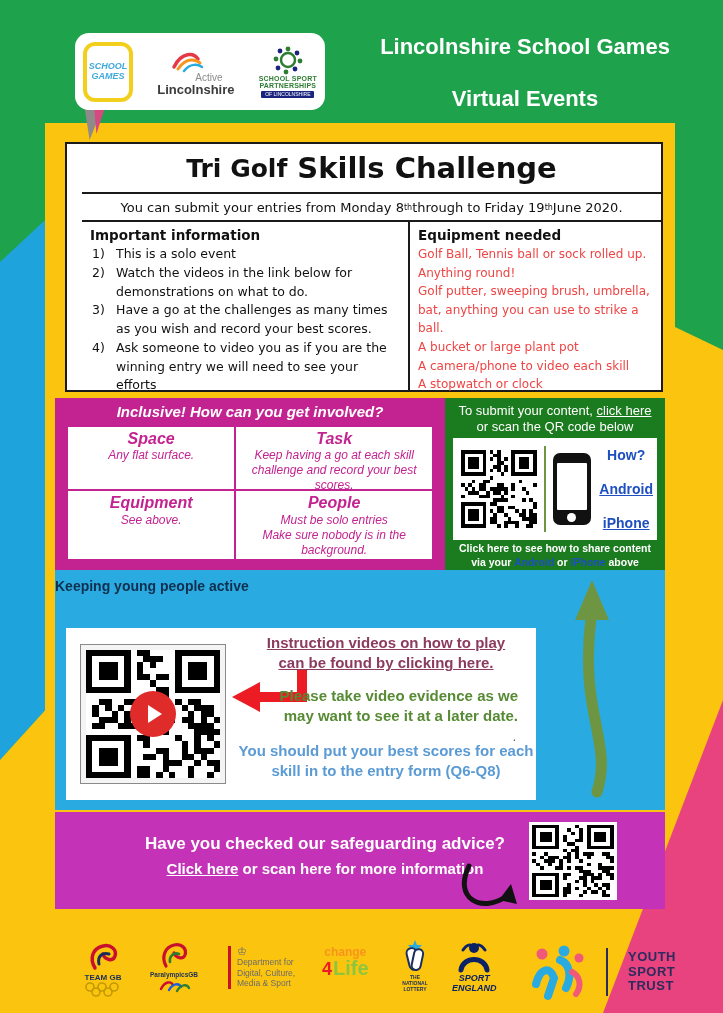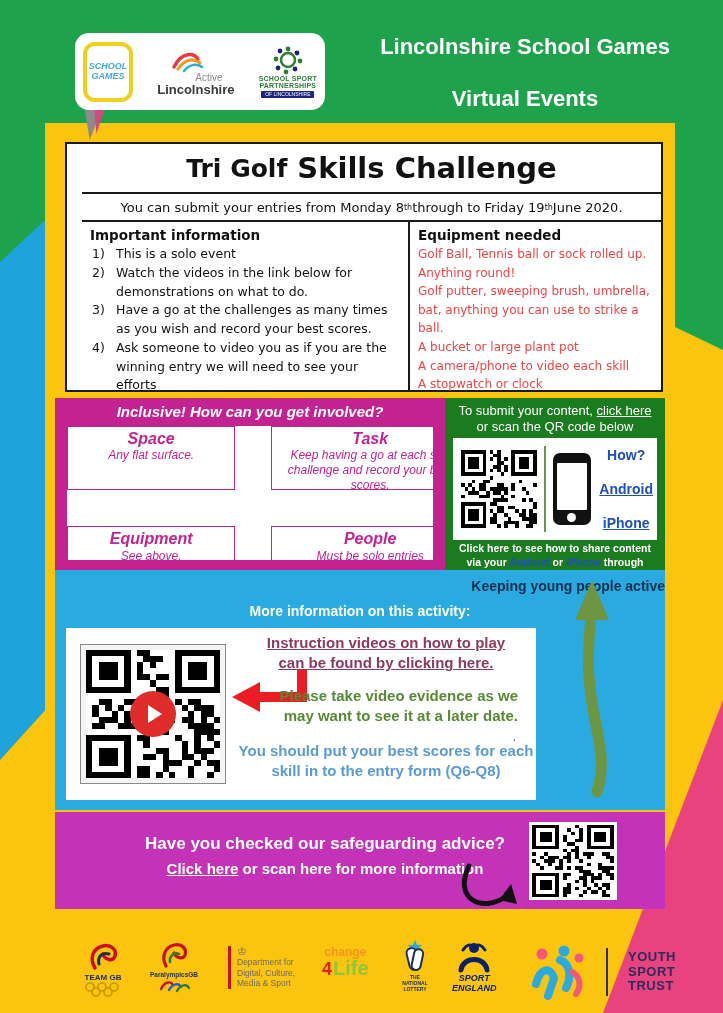--- a/index.html
+++ b/index.html
@@ -51,21 +51,21 @@
   ol.info{margin:0;padding:0;list-style:none;counter-reset:n;}
   ol.info li{counter-increment:n;position:relative;padding-left:26px;font-size:12.5px;line-height:1.5;color:#111;}
   ol.info li::before{content:counter(n) ")";position:absolute;left:2px;}
   .equip-line{font-size:12px;line-height:1.55;color:#ef4444;}
 
   
   .inc-panel{left:55px;top:398px;width:390px;height:172px;background:#C32390;box-sizing:border-box;}
   .inc-head{color:#fff;font-style:italic;font-weight:bold;font-size:15px;text-align:center;margin-top:5px;}
   .inc-table{position:absolute;left:10px;top:26px;width:370px;height:138px;background:#fff;
              display:grid;grid-template-columns:46% 54%;grid-template-rows:48% 52%;
-             border:2px solid #C32390;box-sizing:border-box;gap:36px;}
+             border:2px solid #C32390;box-sizing:border-box;}
   .inc-cell{border:1px solid #C32390;padding:2px 6px;box-sizing:border-box;text-align:center;overflow:hidden;}
   .inc-title{color:#C32390;font-weight:bold;font-style:italic;font-size:16px;line-height:1.2;}
   .inc-body{color:#C32390;font-style:italic;font-size:12px;line-height:1.25;white-space:pre-line;}
 
   
   .sub-panel{left:445px;top:398px;width:220px;height:172px;background:#1B7B1F;box-sizing:border-box;z-index:3;}
   .sub-intro{color:#fff;font-size:13px;text-align:center;line-height:1.25;margin:5px 8px 0;}
   .sub-intro .lnk{text-decoration:underline;cursor:pointer;}
   .sub-box{position:absolute;left:8px;top:40px;width:204px;height:102px;background:#fff;
            display:flex;align-items:center;padding:4px;box-sizing:border-box;}
@@ -76,21 +76,21 @@
   .phone .btn{position:absolute;left:50%;bottom:3px;width:9px;height:9px;margin-left:-4.5px;background:#fff;border-radius:50%;}
   .sub-links{display:flex;flex-direction:column;justify-content:space-between;height:84px;margin-left:8px;align-items:center;flex:1;}
   .sub-links .l{color:#1D4FC0;font-weight:bold;font-size:14px;cursor:pointer;}
   .sub-links .u{text-decoration:underline;}
   .sub-note{position:absolute;left:0;right:0;top:144px;text-align:center;color:#fff;
             font-weight:bold;font-size:10.5px;line-height:1.3;}
   .sub-note .b{color:#1D4FC0;}
 
   
   .act-panel{left:55px;top:570px;width:610px;height:240px;background:#29ABE2;z-index:2;}
-  .strap1{position:absolute;left:0;right:0;top:8px;text-align:right;font-weight:bold;font-size:14px;color:#112F4E;}
+  .strap1{position:absolute;left:0;right:0;top:8px;text-align:left;font-weight:bold;font-size:14px;color:#112F4E;}
   .strap2{position:absolute;left:0;right:0;top:33px;text-align:center;font-weight:bold;font-size:14px;color:#fff;}
   .act-box{position:absolute;left:11px;top:58px;width:470px;height:172px;background:#fff;}
   .yt-frame{position:absolute;left:14px;top:16px;width:146px;height:140px;border:1px solid #8a8a8a;
             background:#f4f4f4;padding:5px;box-sizing:border-box;}
   .yt-frame .qr{width:100%;height:100%;}
   .yt-play{position:absolute;left:50%;top:50%;width:46px;height:46px;margin:-23px 0 0 -23px;
            background:#E02B2B;border-radius:50%;display:flex;align-items:center;justify-content:center;}
   .yt-play .tri{width:0;height:0;border-left:14px solid #fff;border-top:9px solid transparent;border-bottom:9px solid transparent;margin-left:4px;}
   .instr{position:absolute;left:150px;width:340px;top:5px;text-align:center;color:#8C3A5E;
          font-weight:bold;font-size:15px;line-height:1.35;}
@@ -360,28 +360,27 @@
       </div>
       <div class="sub-links">
         <span class="l">How?</span>
         <span class="l u">Android</span>
         <span class="l u">iPhone</span>
       </div>
     </div>
     <div class="sub-note">
       <div>Click here to see how to share content</div>
       <div>
-        <span>via your </span><span class="b">Android</span><span> or </span><span class="b">iPhone</span><span> through</span>
+        <span>via your </span><span class="b">Android</span><span> or </span><span class="b">iPhone</span><span> above</span>
       </div>
     </div>
   </div>
 
   <div class="abs act-panel">
     <div class="strap1">Keeping young people active</div>
-    <div class="strap2">More information on this activity:</div>
     <div class="act-box">
       <div class="yt-frame">
         <div class="qr" style="width:100%;height:100%;">
             <svg viewBox="0 0 21 21" width="100%" height="100%" preserveAspectRatio="none" shape-rendering="crispEdges" style="overflow:hidden">
               <rect x="0" y="0" width="7" height="7" fill="#000"></rect>
               <rect x="1" y="1" width="5" height="5" fill="#fff"></rect>
               <rect x="2" y="2" width="3" height="3" fill="#000"></rect>
               <rect x="14" y="0" width="7" height="7" fill="#000"></rect>
               <rect x="15" y="1" width="5" height="5" fill="#fff"></rect>
               <rect x="16" y="2" width="3" height="3" fill="#000"></rect>

